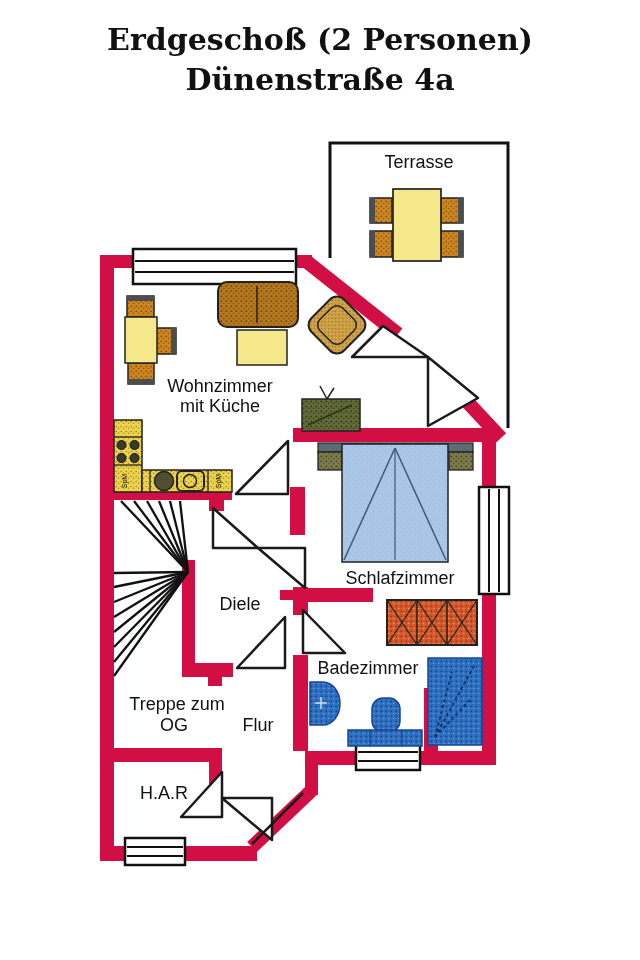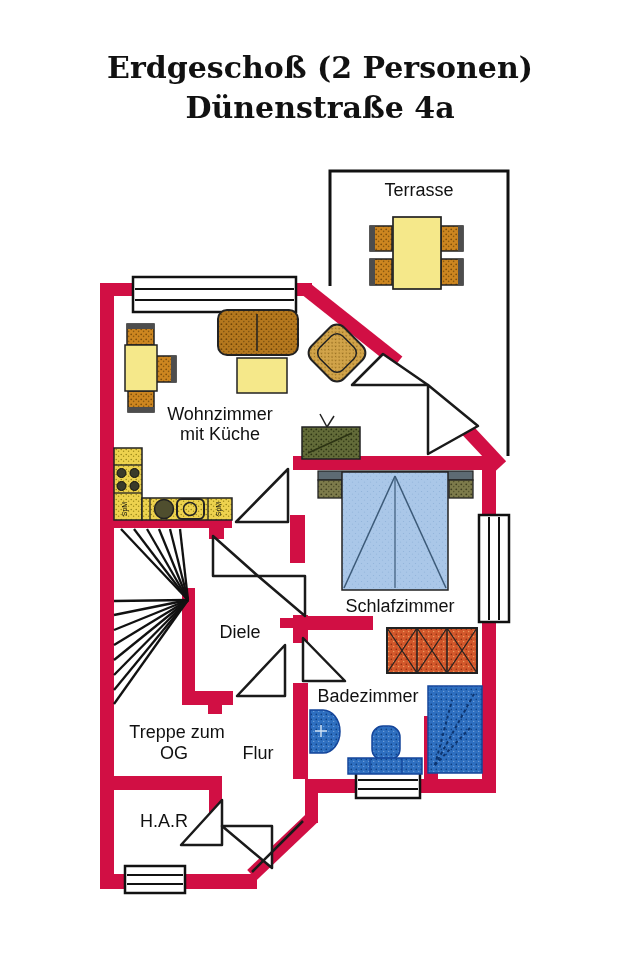--- a/index.html
+++ b/index.html
@@ -1,16 +1,16 @@
 <!DOCTYPE html>
 <html><head>
 <meta charset="utf-8">
 <style>
   html,body{margin:0;padding:0;background:#ffffff;}
-  .page{width:640px;height:892px;position:relative;background:#fff;overflow:hidden;margin-top:28px;}
+  .page{width:640px;height:892px;position:relative;background:#fff;overflow:hidden;}
   svg{display:block;}
   text{font-family:"Liberation Sans", sans-serif;fill:#111;}
   .title-line{font-family:"DejaVu Serif", serif;font-weight:bold;font-size:30px;}
   .room-label{font-size:18px;}
   .small-label{font-size:7px;}
 </style>
 </head>
 <body>
 
 <div class="page">

